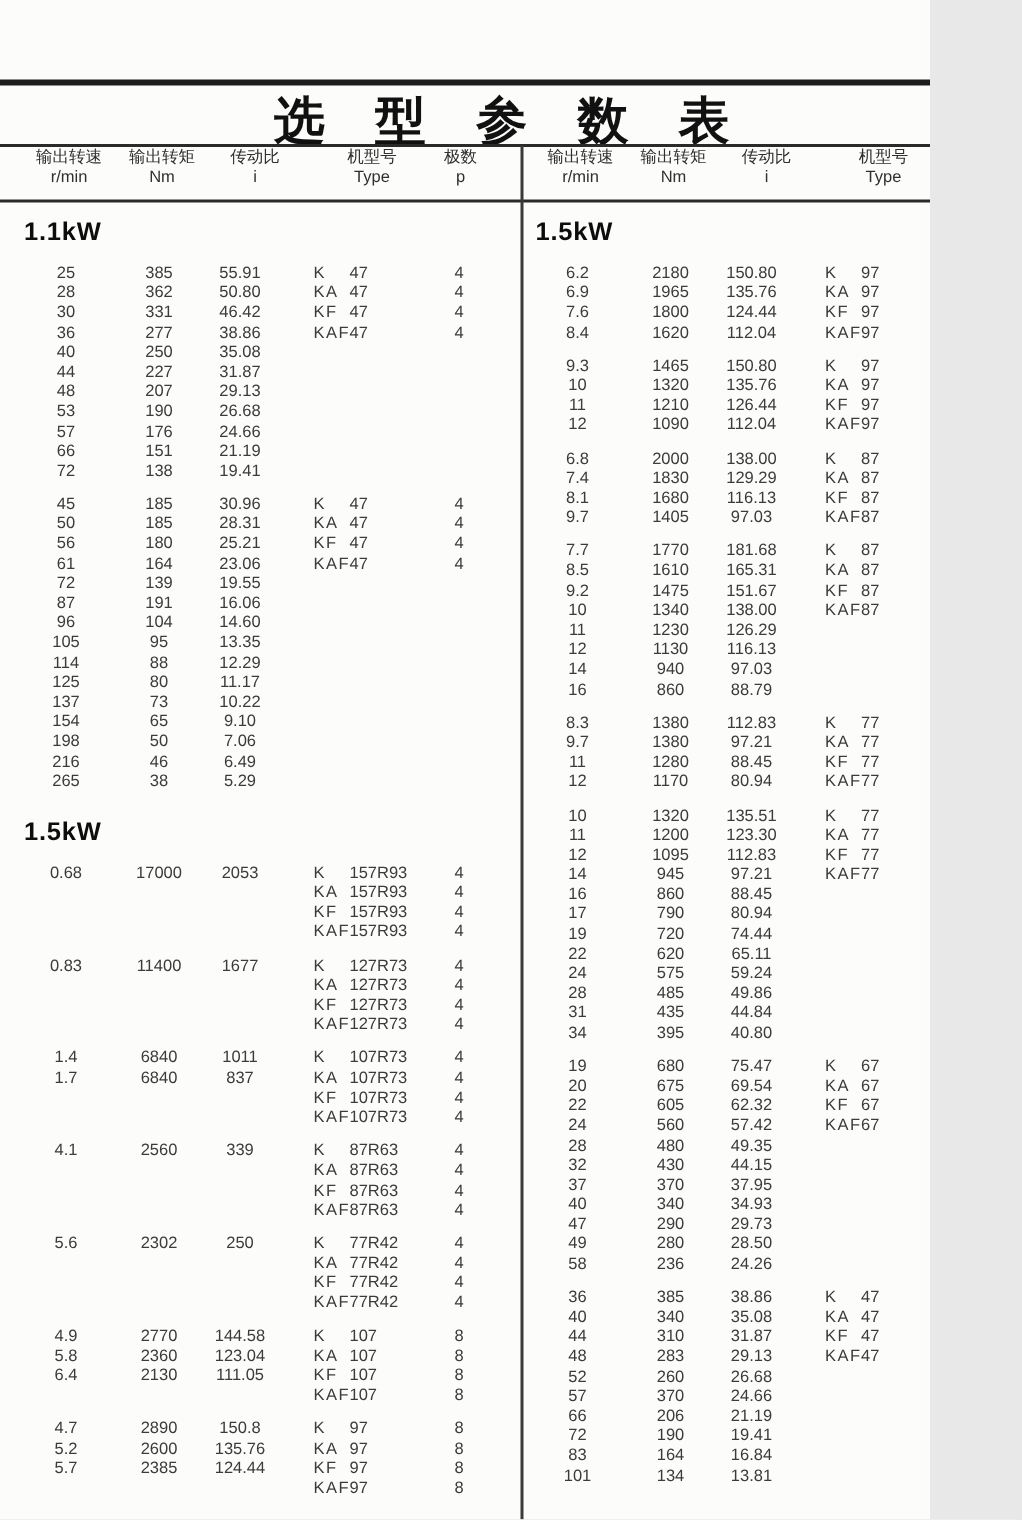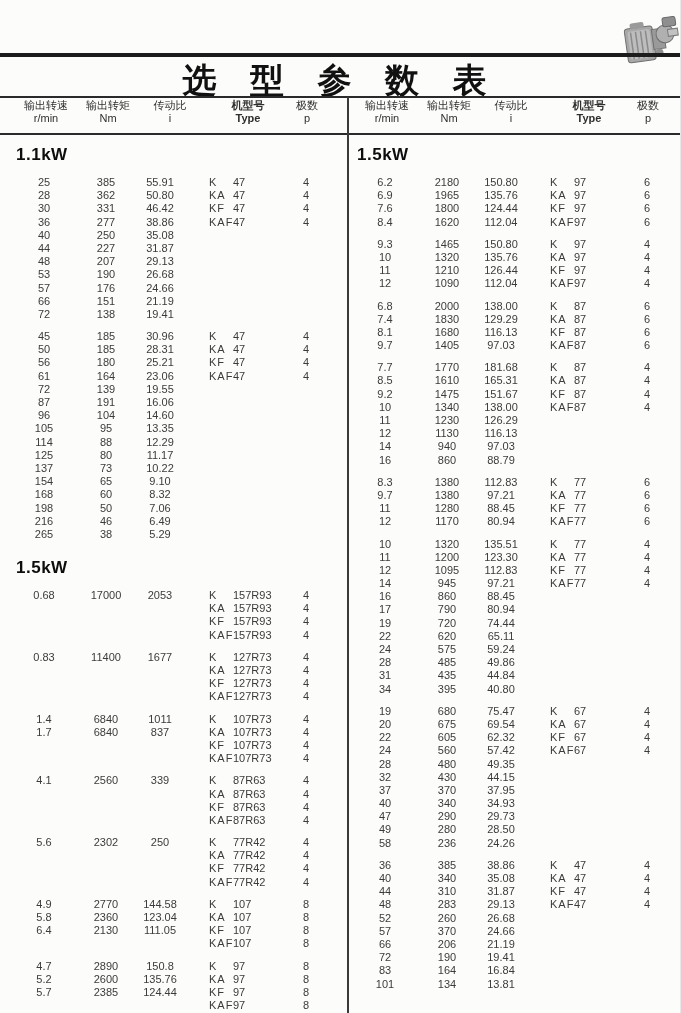--- a/index.html
+++ b/index.html
@@ -1,18 +1,18 @@
 <!DOCTYPE html>
 <html><head>
 <meta charset="utf-8">
 <style>
   html,body{margin:0;padding:0;background:#e8e8e8;}
   #page{
     position:relative;
-    width:680px;height:1013px;
+    width:620px;height:1013px;
     background:#fcfcfa;
     overflow:hidden;
     font-family:"Liberation Sans","DejaVu Sans",sans-serif;
     color:#3b3b3b;
   }
   
   .rule{position:absolute;left:0;width:681px;background:#1c1c1c;}
   #rule-thick{top:53px;height:4px;}
   #rule-title-bottom{top:96px;height:2px;background:#2a2a2a;}
   #rule-header-bottom{top:133px;height:2px;background:#2a2a2a;}
@@ -32,21 +32,21 @@
   
   .head-half{position:absolute;top:99px;width:341px;height:34px;font-size:11px;color:#2f2f2f;}
   #head-left{left:0;}
   #head-right{left:341px;}
   .hcell{position:absolute;transform:translateX(-50%);text-align:center;line-height:13px;white-space:nowrap;}
   .hcell .cn{display:block;}
   .hcell .un{display:block;}
   .hc-speed{left:46px;}
   .hc-torque{left:108px;}
   .hc-ratio{left:170px;}
-  .hc-type{left:248px;font-weight:bold;}
+  .hc-type{left:248px;}
   .hc-poles{left:307px;text-align:center;}
 
   
   .content-col{position:absolute;top:137px;width:341px;}
   #col-left{left:0;}
   #col-right{left:341px;}
 
   .section-heading{
     font-size:17px;font-weight:bold;color:#0d0d0d;
     margin:5px 0 8px 16px;line-height:26px;
@@ -326,28 +326,20 @@
         </div>
         <div class="row">
           <span class="c-speed">154</span>
           <span class="c-torque">65</span>
           <span class="c-ratio">9.10</span>
           <span class="c-prefix"></span>
           <span class="c-model"></span>
           <span class="c-poles"></span>
         </div>
         <div class="row">
-          <span class="c-speed">168</span>
-          <span class="c-torque">60</span>
-          <span class="c-ratio">8.32</span>
-          <span class="c-prefix"></span>
-          <span class="c-model"></span>
-          <span class="c-poles"></span>
-        </div>
-        <div class="row">
           <span class="c-speed">198</span>
           <span class="c-torque">50</span>
           <span class="c-ratio">7.06</span>
           <span class="c-prefix"></span>
           <span class="c-model"></span>
           <span class="c-poles"></span>
         </div>
         <div class="row">
           <span class="c-speed">216</span>
           <span class="c-torque">46</span>

